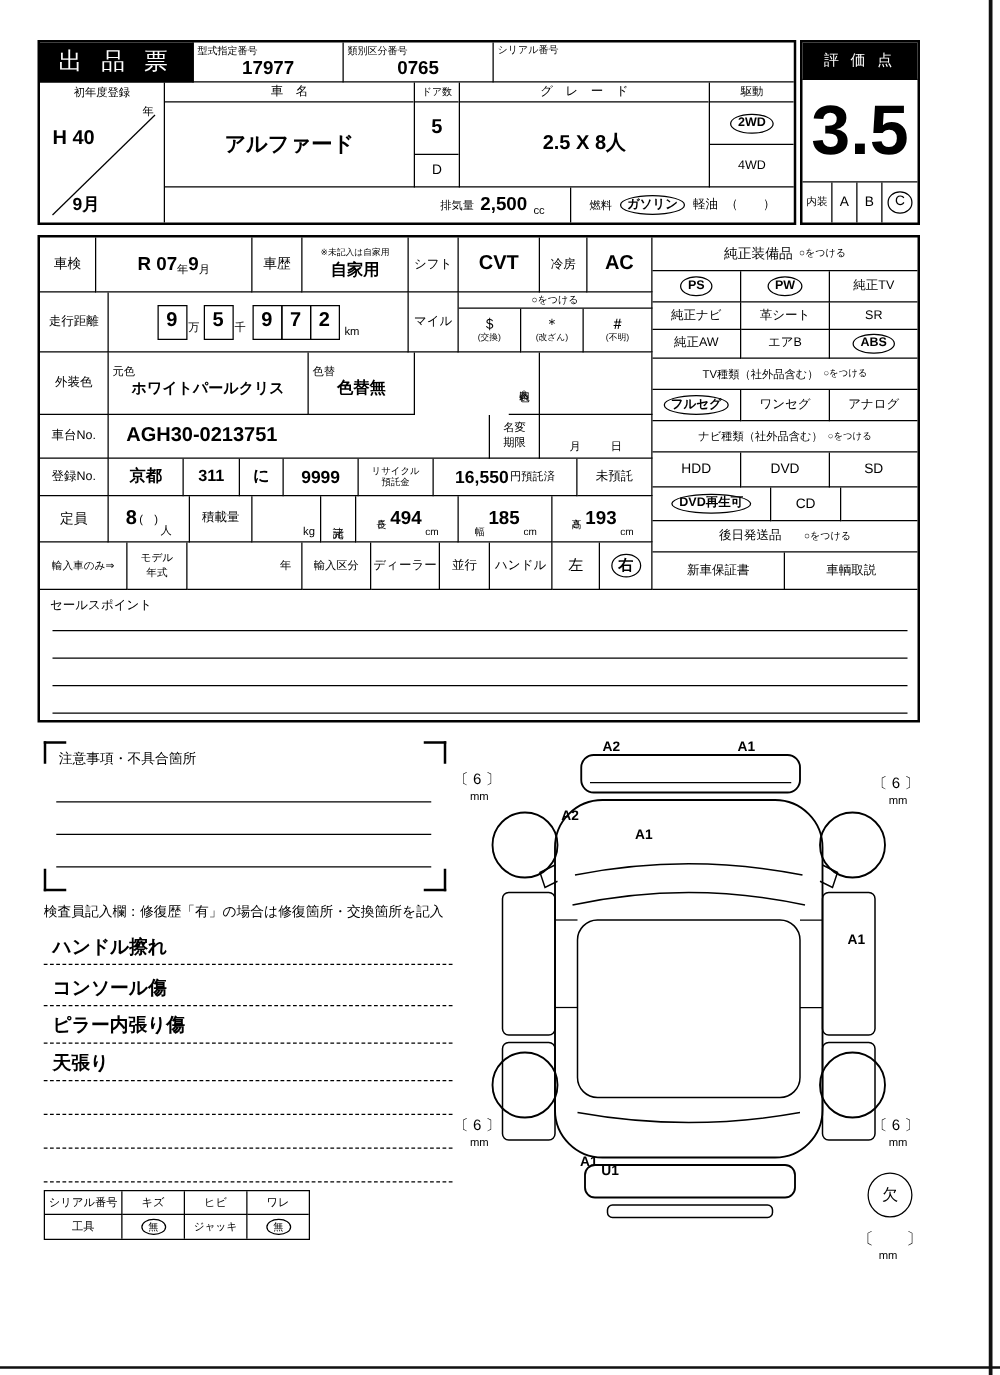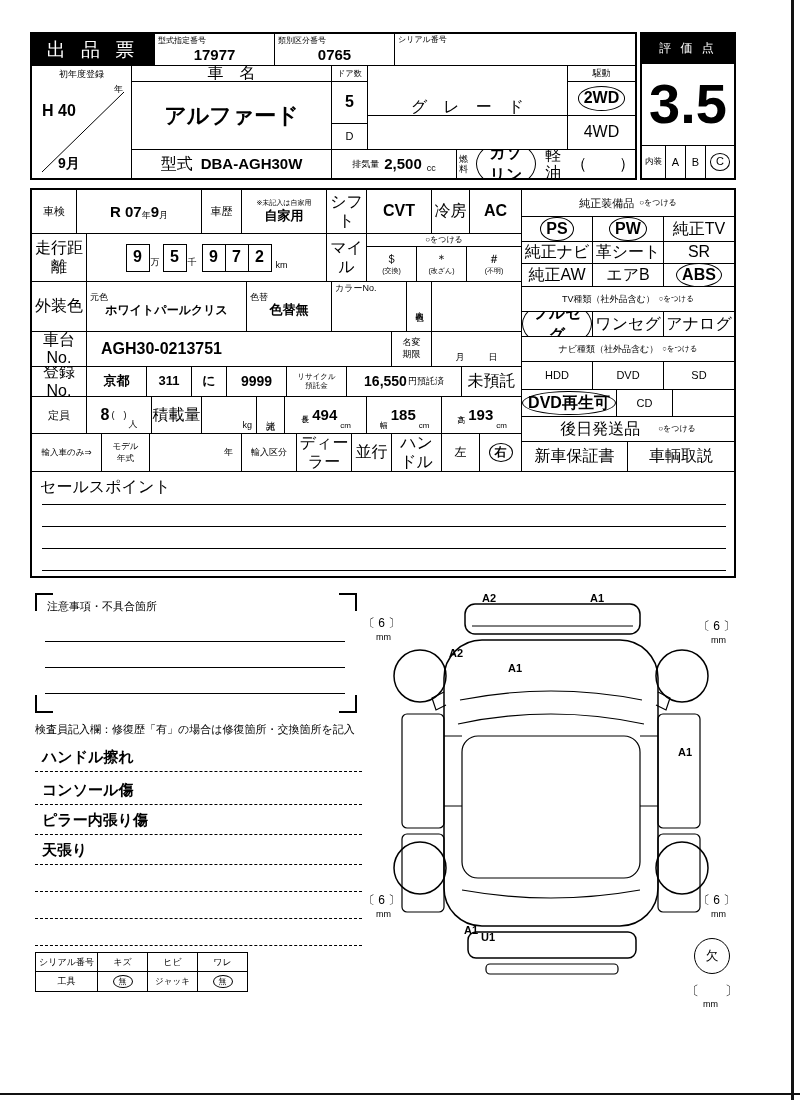--- a/index.html
+++ b/index.html
@@ -13,22 +13,22 @@
 .blackbar{background:#000;color:#fff}
 .tl{align-self:flex-start;padding:1px 3px}
 .circ{display:inline-block;border:1.5px solid #000;border-radius:50%;padding:0 5px;line-height:1.4}
 .line{position:absolute;border-top:1px solid #000}
 .dline{position:absolute;border-top:1px dashed #000}
 .vtext{writing-mode:vertical-rl;letter-spacing:1px}
 .dbox{display:inline-flex;width:24px;height:28px;border:1px solid #000;align-items:center;justify-content:center;font-size:16px;font-weight:bold}
 .corner{position:absolute;width:18px;height:18px}
 .v{font-weight:bold}
 .f7{font-size:7px}.f75{font-size:7.5px}.f8{font-size:8px}.f85{font-size:8.5px}.f9{font-size:9px}
-.f10{font-size:16px}.f11{font-size:11px}.f12{font-size:12px}.f13{font-size:13px}.f14{font-size:14px}
-.f15{font-size:15px}.f16{font-size:16px}.f17{font-size:22px}.f19{font-size:19px}
+.f10{font-size:10px}.f11{font-size:11px}.f12{font-size:12px}.f13{font-size:13px}.f14{font-size:14px}
+.f15{font-size:15px}.f16{font-size:16px}.f17{font-size:17px}.f19{font-size:19px}
 </style>
 </head>
 <body>
 
 <div class="sheet">
 
   <div class="box" style="left:30px;top:32px;width:607px;height:148px">
     <div class="c blackbar f19" style="left:0;top:0;width:123px;height:32px;letter-spacing:5px">出 品 票</div>
     <div class="c col" style="left:123px;top:0;width:120px;height:32px">
       <span class="tl f8">型式指定番号</span>
@@ -70,38 +70,37 @@
         </div>
       <div class="f11" style="flex:1;display:flex;align-items:center;justify-content:center;width:100%">
           <span>D</span>
         </div>
     </div>
 
     <div class="c col" style="left:336px;top:32px;width:200px;height:84px">
       <div class="f10" style="width:100%;height:16px;border-bottom:1px solid #000;display:flex;align-items:center;justify-content:center">
           <span>グ　レ　ー　ド</span>
         </div>
+      <div class="f16 v" style="flex:1;display:flex;align-items:center;justify-content:center;width:100%">
+          <span>2.5 X 8人</span>
+        </div>
     </div>
 
     <div class="c col nr" style="left:536px;top:32px;width:67px;height:84px">
       <div class="f9" style="width:100%;height:16px;border-bottom:1px solid #000;display:flex;align-items:center;justify-content:center">
           <span>駆動</span>
         </div>
       <div style="width:100%;height:34px;border-bottom:1px solid #000;display:flex;align-items:center;justify-content:center">
           <span class="circ f10 v">2WD</span>
         </div>
       <div class="f10" style="flex:1;display:flex;align-items:center;justify-content:center;width:100%">
           <span>4WD</span>
         </div>
     </div>
 
-    <div class="c nb" style="left:100px;top:116px;width:200px;height:28px;gap:8px">
-      <span class="f10">型式</span>
-      <span class="f15 v">DBA-AGH30W</span>
-    </div>
     <div class="c nb" style="left:300px;top:116px;width:125px;height:28px;gap:5px">
       <span class="f9">排気量</span>
       <span class="f15 v">2,500</span>
       <span class="f9" style="margin-top:8px">cc</span>
     </div>
     <div class="c nb nr" style="left:425px;top:116px;width:178px;height:28px;gap:6px">
       <span class="f9">燃料</span>
       <span class="circ f10 v">ガソリン</span>
       <span class="f10">軽油</span>
       <span class="f10">（　　）</span>
@@ -165,23 +164,20 @@
     </div>
 
     <div class="c f10" style="left:0;top:92px;width:55px;height:50px">外装色</div>
     <div class="c col" style="left:55px;top:92px;width:160px;height:50px">
       <span class="tl f9">元色</span>
       <span class="f12 v" style="margin-bottom:4px">ホワイトパールクリス</span>
     </div>
     <div class="c col" style="left:215px;top:92px;width:85px;height:50px">
       <span class="tl f9">色替</span>
       <span class="f13 v" style="margin-bottom:4px">色替無</span>
-    </div>
-    <div class="c col" style="left:300px;top:92px;width:75px;height:50px;align-items:flex-start;justify-content:flex-start">
-      <span class="tl f9">カラーNo.</span>
     </div>
     <div class="c f85 vtext" style="left:375px;top:92px;width:25px;height:50px">内装色</div>
     <div class="c" style="left:400px;top:92px;width:90px;height:50px"></div>
 
     <div class="c f10" style="left:0;top:142px;width:55px;height:35px">車台No.</div>
     <div class="c f16 v" style="left:55px;top:142px;width:305px;height:35px;justify-content:flex-start;padding-left:14px">AGH30-0213751</div>
     <div class="c" style="left:360px;top:142px;width:40px;height:35px">
       <span class="f9" style="width:22px;word-break:break-all;line-height:1.3">名変期限</span>
     </div>
     <div class="c" style="left:400px;top:142px;width:90px;height:35px;gap:24px;align-items:flex-end;padding-bottom:4px">

